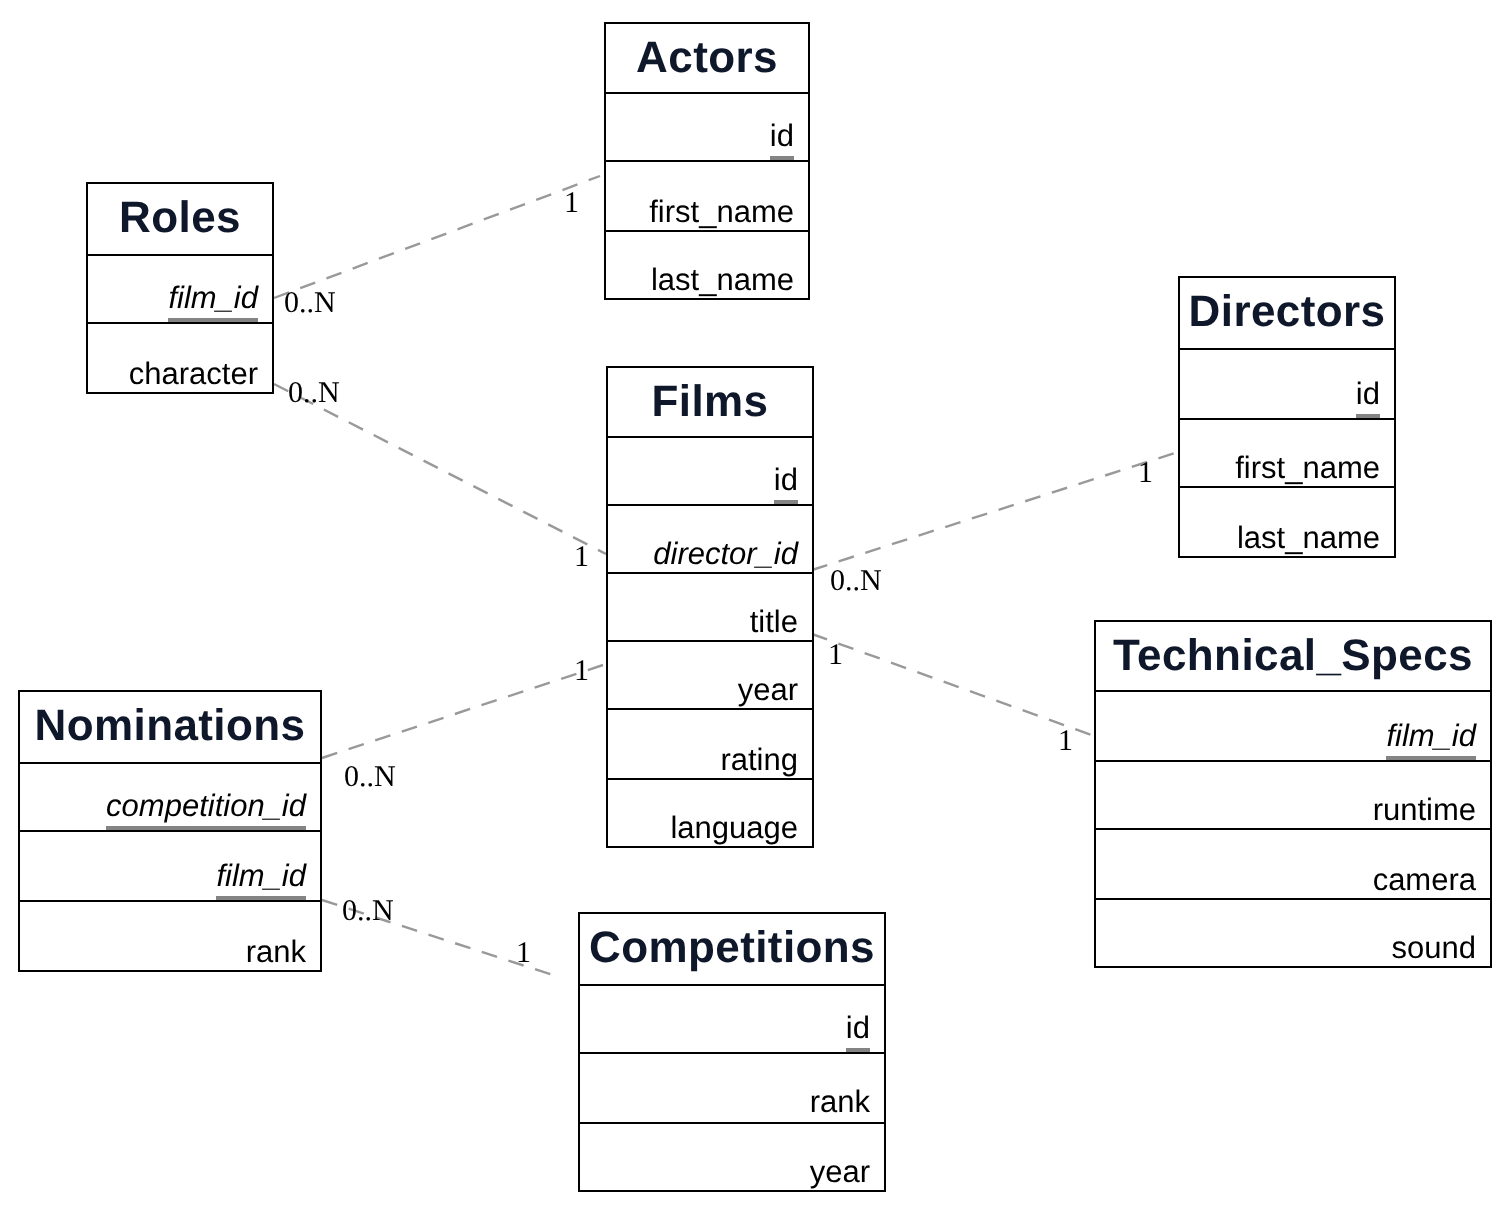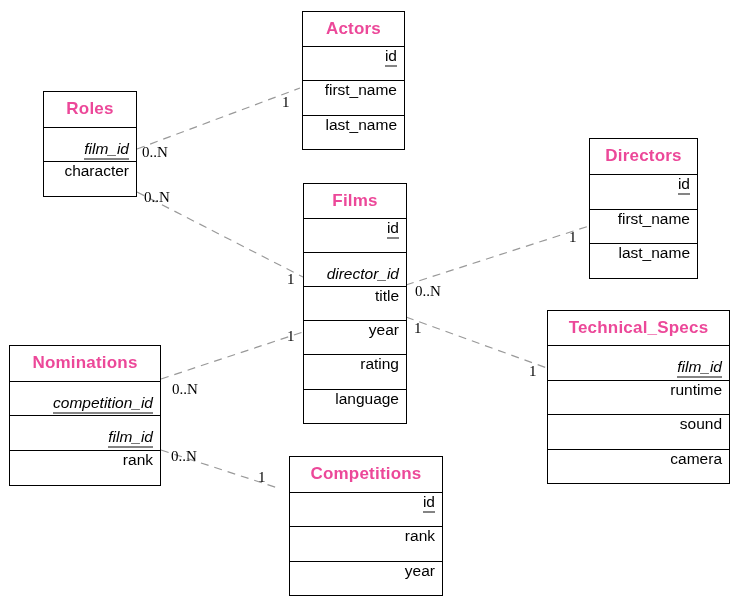--- a/index.html
+++ b/index.html
@@ -15,29 +15,29 @@
     position:absolute;
     box-sizing:border-box;
     background:#ffffff;
     border:1.5px solid #000000;
   }
   .thead{
     box-sizing:border-box;
     height:var(--rh);
     display:flex;align-items:center;justify-content:center;
     font-weight:bold;
-    font-size:17px;
-    color:#ec4899;
+    font-size:22px;
+    color:#0f172a;
     letter-spacing:0.2px;
   }
   .trow{
     box-sizing:border-box;
     height:var(--rh);
     border-top:1px solid #000;
-    display:flex;align-items:flex-start;justify-content:flex-end;
+    display:flex;align-items:flex-end;justify-content:flex-end;
     padding-right:7px;
     font-size:15.5px;
     color:#000;
   }
   .trow .fld{display:inline-block;line-height:1.1;}
   .fld.pk{border-bottom:2px solid #848484;padding-bottom:1px;}
   .fld.fk{font-style:italic;margin-top:12px;}
   .card{
     position:absolute;
     font-family:"Liberation Serif", serif;
@@ -127,33 +127,33 @@
         <span class="fld pk fk">competition_id</span>
       </div>
     <div class="trow">
         <span class="fld pk fk">film_id</span>
       </div>
     <div class="trow">
         <span class="fld">rank</span>
       </div>
   </div>
 
-  <div class="entity" style="left:547px;top:310px;width:183px;--rh:34.4px;">
+  <div class="entity" style="left:547px;top:310px;width:199px;--rh:34.4px;">
     <div class="thead">Technical_Specs</div>
     <div class="trow">
         <span class="fld pk fk">film_id</span>
       </div>
     <div class="trow">
         <span class="fld">runtime</span>
       </div>
     <div class="trow">
-        <span class="fld">sound</span>
+        <span class="fld">camera</span>
       </div>
     <div class="trow">
-        <span class="fld">camera</span>
+        <span class="fld">sound</span>
       </div>
   </div>
 
   <div class="entity" style="left:289px;top:456px;width:154px;--rh:34.5px;">
     <div class="thead">Competitions</div>
     <div class="trow">
         <span class="fld pk">id</span>
       </div>
     <div class="trow">
         <span class="fld">rank</span>

